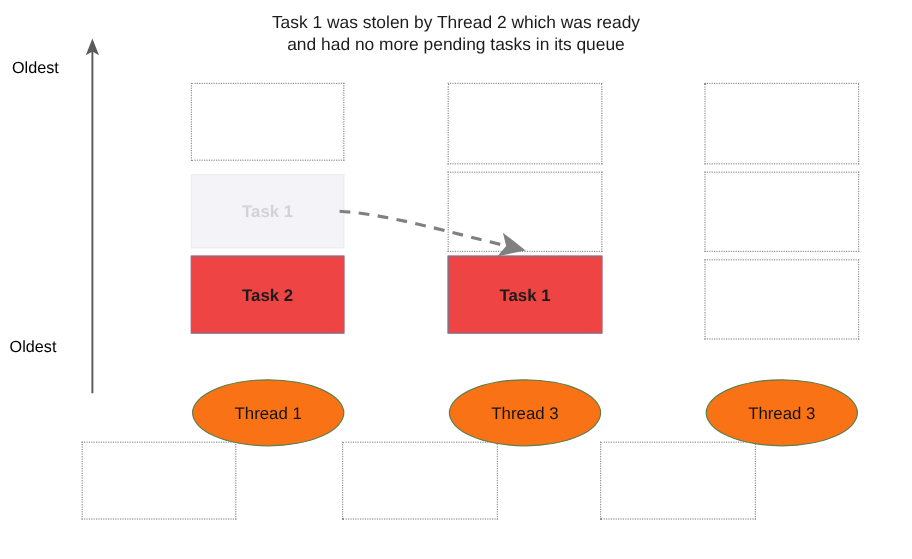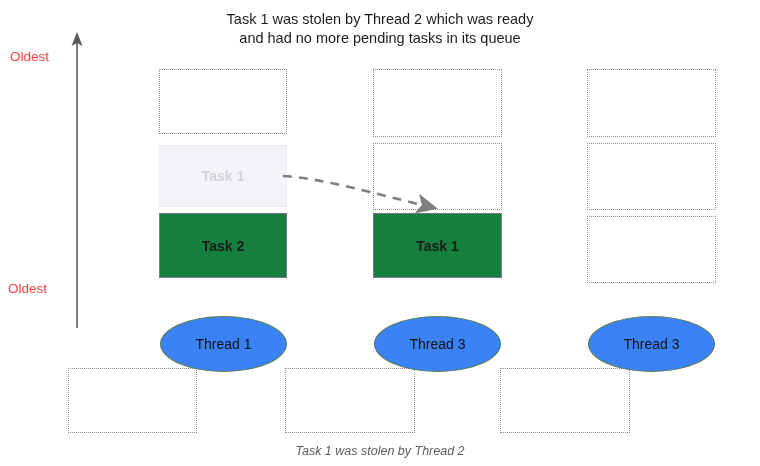--- a/index.html
+++ b/index.html
@@ -40,41 +40,41 @@
   .axis-svg {
     position: absolute;
     left: 58px;
     top: 28px;
     width: 34px;
     height: 300px;
   }
   .axis-label {
     position: absolute;
     font-size: 13.5px;
-    color: #ef4444;
+    color: #000000;
     white-space: nowrap;
   }
   .axis-label-oldest { left: 10px; top: 49px; }
   .axis-label-newest { left: 8px; top: 281px; }
 
   
   .slot {
     position: absolute;
     box-sizing: border-box;
     background: transparent;
   }
   .slot-empty {
     border: 1.6px dotted #8f8f93;
   }
   .slot-ghost {
     background: #f4f3f7;
     border: 1px solid #edecf1;
   }
   .slot-filled {
-    background: #15803d;
+    background: #ef4444;
     border: 1.5px solid #7c7490;
   }
   .slot-label {
     position: absolute;
     left: 0;
     right: 0;
     top: 50%;
     transform: translateY(-50%);
     text-align: center;
     font-size: 14px;
@@ -82,21 +82,21 @@
     font-weight: bold;
   }
   .slot-ghost .slot-label {
     color: #d3d2d8;
   }
 
   
   .thread {
     position: absolute;
     box-sizing: border-box;
-    background: #3b82f6;
+    background: #f97316;
     border: 1.6px solid #5b7f4a;
     border-radius: 50%;
   }
   .thread-label {
     position: absolute;
     left: 0;
     right: 0;
     top: 50%;
     transform: translateY(-50%);
     text-align: center;
@@ -193,15 +193,14 @@
 
   <svg class="steal-arrow" viewBox="0 0 200 80" xmlns="http://www.w3.org/2000/svg">
     <defs>
       <marker id="steal-head" markerWidth="9" markerHeight="9" refX="7.2" refY="4.5" orient="auto" markerUnits="strokeWidth">
         <path d="M0,0.6 L8.4,4.5 L0,8.4 L2,4.5 Z" fill="#808080"></path>
       </marker>
     </defs>
     <path d="M8,21 C 52,24 96,38 160,53" fill="none" stroke="#808080" stroke-width="2.6" stroke-dasharray="9 7" stroke-linecap="butt" marker-end="url(#steal-head)"></path>
   </svg>
 
-  <div class="diagram-caption">Task 1 was stolen by Thread 2</div>
 
 </div>
 
 </body></html>

